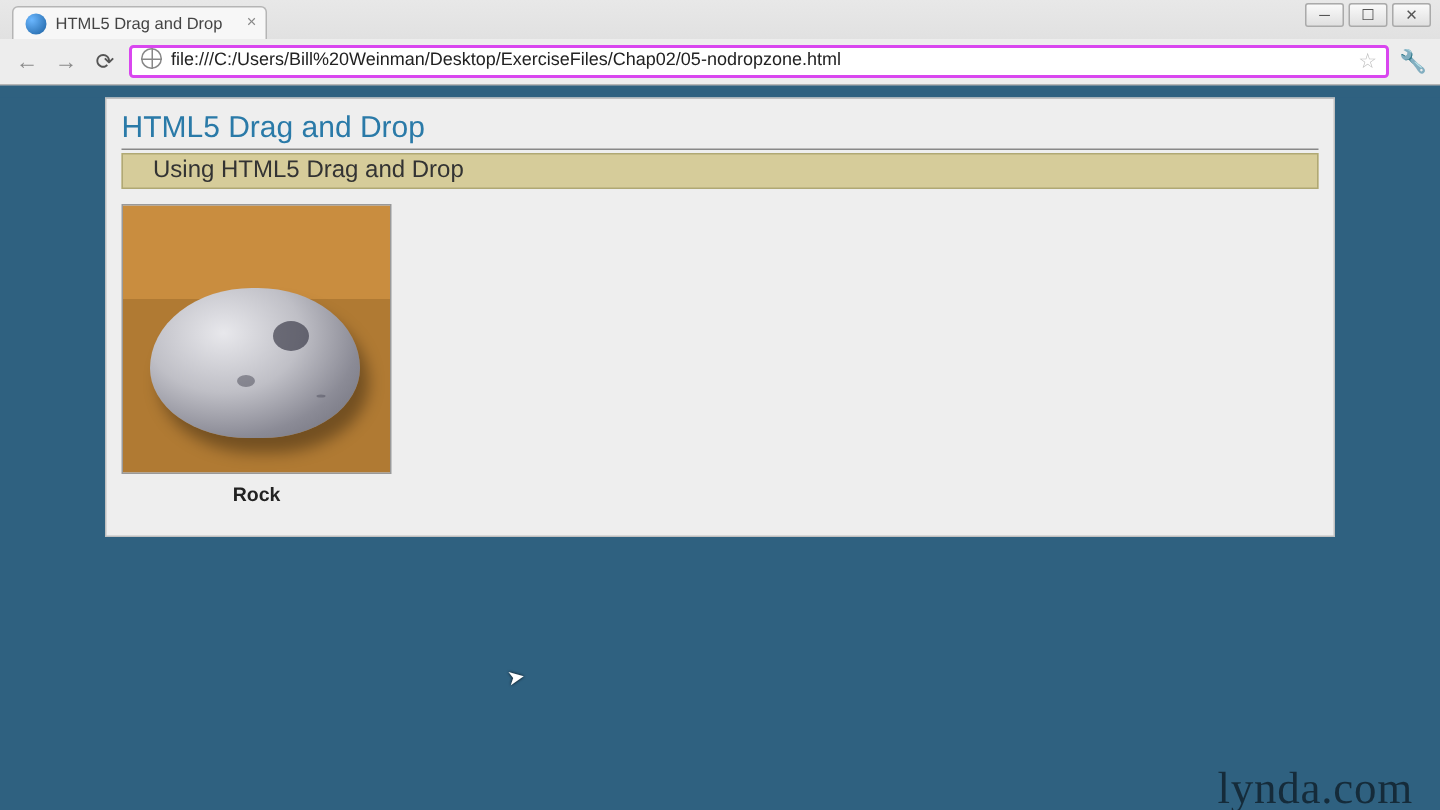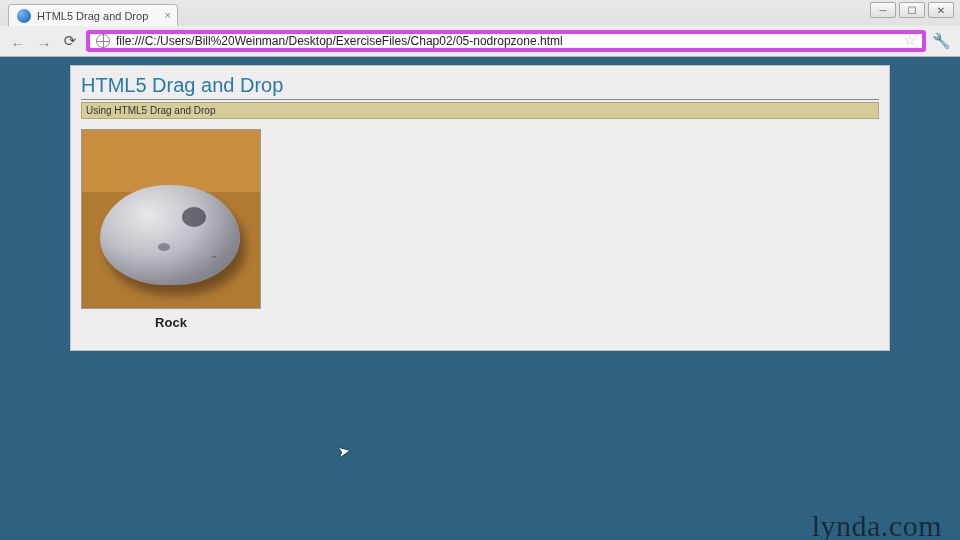--- a/index.html
+++ b/index.html
@@ -73,24 +73,24 @@
   width: 20px; height: 20px;
   display: flex; align-items: center; justify-content: center;
   color: #8a8a8a; font-size: 15px;
   border-radius: 3px;
 }
 .nav-btn.enabled { color: #555; }
 .omnibox {
   flex: 1;
   height: 22px;
   background: #fff;
-  border: 4px solid #d946ef;
+  border: 2px solid #d946ef;
   border-radius: 3px;
   display: flex;
-  align-items: flex-end;
+  align-items: flex-start;
   padding: 0 6px;
   font-size: 12px;
   color: #222;
   overflow: hidden;
 }
 .omnibox .globe {
   width: 14px; height: 14px; margin-right: 6px;
   border: 1px solid #888; border-radius: 50%;
   position: relative; flex-shrink: 0;
 }
@@ -121,22 +121,22 @@
   font-size: 20px;
   font-weight: normal;
   color: #2a7aa8;
   padding: 4px 0 2px 0;
   border-bottom: 1px solid #888;
 }
 .subheader {
   margin-top: 2px;
   background: #d6cc9a;
   border: 1px solid #b0a874;
-  padding: 2px 4px;
-  font-size: 10px;
+  padding: 2px 20px;
+  font-size: 16px;
   color: #333;
 }
 .content-row {
   display: flex;
   gap: 54px;
   margin-top: 10px;
 }
 .draggable-slot { text-align: center; }
 .rock-img {
   width: 180px; height: 180px;

